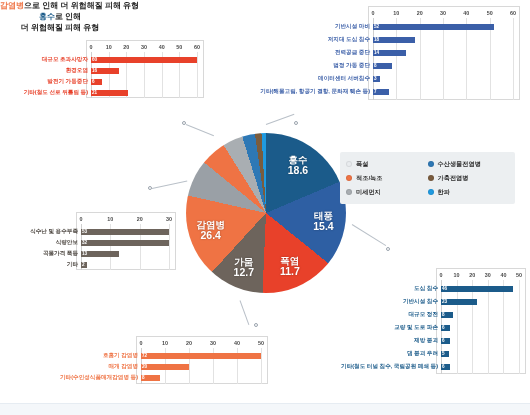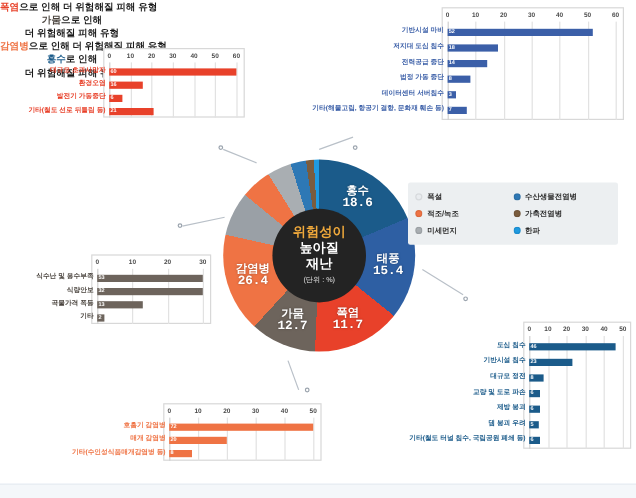--- a/index.html
+++ b/index.html
@@ -71,21 +71,21 @@
     display: flex; flex-direction: column; align-items: center; justify-content: center;
   }
   #donut-hole .l1 { font-size: 11px; font-weight: bold; color: #f0a93b; line-height: 13px; }
   #donut-hole .l2, #donut-hole .l3 { font-size: 11px; font-weight: bold; color: #fff; line-height: 13px; }
   #donut-hole .unit { font-size: 6px; color: #e8e8e8; margin-top: 2px; }
   .slice-label {
     position: absolute; text-align: center; color: #fff; font-weight: bold;
     line-height: 11px; text-shadow: 0 0 2px rgba(0,0,0,.35);
   }
   .slice-label .nm { font-size: 9.5px; display:block; }
-  .slice-label .vl { font-size: 10.5px; display:block;font-family:Liberation Mono, monospace; }
+  .slice-label .vl { font-size: 10.5px; display:block; }
 
   
   #legend {
     position: absolute; left: 340px; top: 152px; width: 175px; height: 52px;
     background: #eceff1; border-radius: 2px;
     display: flex; flex-wrap: wrap; align-content: center;
     padding: 4px 6px;
   }
   .legend-item {
     width: 50%; display: flex; align-items: center; height: 14px;
@@ -152,23 +152,20 @@
           </div>
           <div class="bar-row" style="position: absolute; left: 4px; top: 35px; height: 11px;">
             <span class="bar-label" style="top: 0px; line-height: 11px;">기타(철도 선로 뒤틀림 등)</span>
             <div class="bar" style="width: 37.1px;">
               <span class="bar-val">21</span>
             </div>
           </div>
         </div>
     </div>
   </div>
-  <div class="panel-title" style="left:60px; top:119px;">
-    <span class="hl" style="color:#e8412a">폭염</span><span>으로 인해 더 위험해질 피해 유형</span>
-  </div>
   <div class="cdot" style="left:182px; top:121px;"></div>
   <div class="cline" style="left:186px; top:124px; width:30px; height:1px; transform:rotate(22deg); transform-origin:left center;"></div>
 
   <div class="panel theme-blue" id="panel-typhoon" style="left:248px; top:6px; width:272px;">
     <div class="chart-box" style="margin-left:120px; width:152px; height:94px; padding-top:2px;">
       <div class="axis-row">
           <span class="axis-tick" style="left: 4px;">0</span>
           <span class="axis-tick" style="left: 27.3333px;">10</span>
           <span class="axis-tick" style="left: 50.6667px;">20</span>
           <span class="axis-tick" style="left: 74px;">30</span>
@@ -219,24 +216,20 @@
             <div class="bar" style="width: 16.3333px;">
               <span class="bar-val">7</span>
             </div>
           </div>
         </div>
     </div>
   </div>
   <div class="cdot" style="left:294px; top:121px;"></div>
   <div class="cline" style="left:266px; top:124px; width:30px; height:1px; transform:rotate(-20deg); transform-origin:left center;"></div>
 
-  <div class="panel-title" style="left:22px; top:186px; text-align:center; width:120px;">
-    <span class="hl" style="color:#4a443e">가뭄</span><span>으로 인해</span><br>
-    <span>더 위험해질 피해 유형</span>
-  </div>
   <div class="panel theme-gray" id="panel-drought" style="left:8px; top:212px; width:168px;">
     <div class="chart-box" style="margin-left:68px; width:100px; height:58px; padding-top:2px;">
       <div class="axis-row">
           <span class="axis-tick" style="left: 4px;">0</span>
           <span class="axis-tick" style="left: 33.3333px;">10</span>
           <span class="axis-tick" style="left: 62.6667px;">20</span>
           <span class="axis-tick" style="left: 92px;">30</span>
         </div>
       <div class="plot" style="height:46px;">
           <div class="gridline zero" style="left: 4px;"></div>
@@ -381,26 +374,20 @@
             </div>
           </div>
         </div>
     </div>
   </div>
   <div class="cdot" style="left:386px; top:247px;"></div>
   <div class="cline" style="left:352px; top:224px; width:40px; height:1px; transform:rotate(32deg); transform-origin:left center;"></div>
 
   <div id="donut-wrap">
     <div id="donut" style="background: conic-gradient(rgb(27, 91, 138) 0deg, rgb(27, 91, 138) 66.96deg, rgb(46, 95, 163) 66.96deg, rgb(46, 95, 163) 128.88deg, rgb(232, 65, 42) 128.88deg, rgb(232, 65, 42) 182.52deg, rgb(109, 100, 92) 182.52deg, rgb(109, 100, 92) 222.48deg, rgb(239, 115, 68) 222.48deg, rgb(239, 115, 68) 282.6deg, rgb(154, 160, 166) 282.6deg, rgb(154, 160, 166) 309.24deg, rgb(239, 115, 68) 309.24deg, rgb(239, 115, 68) 327.96deg, rgb(169, 174, 178) 327.96deg, rgb(169, 174, 178) 342.72deg, rgb(46, 120, 181) 342.72deg, rgb(46, 120, 181) 352.08deg, rgb(122, 92, 62) 352.08deg, rgb(122, 92, 62) 356.76deg, rgb(31, 154, 224) 356.76deg, rgb(31, 154, 224) 360deg);"></div>
-    <div id="donut-hole">
-      <span class="l1">위험성이</span>
-      <span class="l2">높아질</span>
-      <span class="l3">재난</span>
-      <span class="unit">(단위 : %)</span>
-    </div>
   <div class="slice-label" style="left: 85.9955px; top: 20.6235px; width: 52px;">
         <span class="nm">홍수</span>
         <span class="vl">18.6</span>
       </div>
       <div class="slice-label" style="left: 111.447px; top: 76.9918px; width: 52px;">
         <span class="nm">태풍</span>
         <span class="vl">15.4</span>
       </div>
       <div class="slice-label" style="left: 77.8678px; top: 121.861px; width: 52px;">
         <span class="nm">폭염</span>

